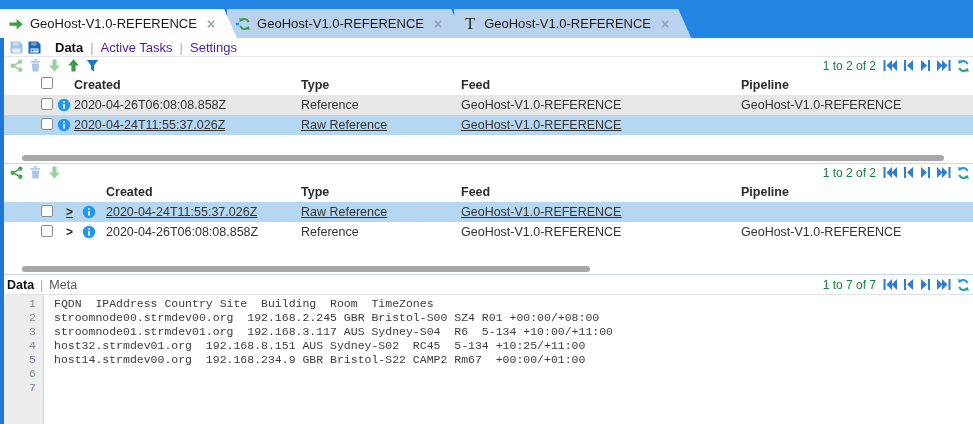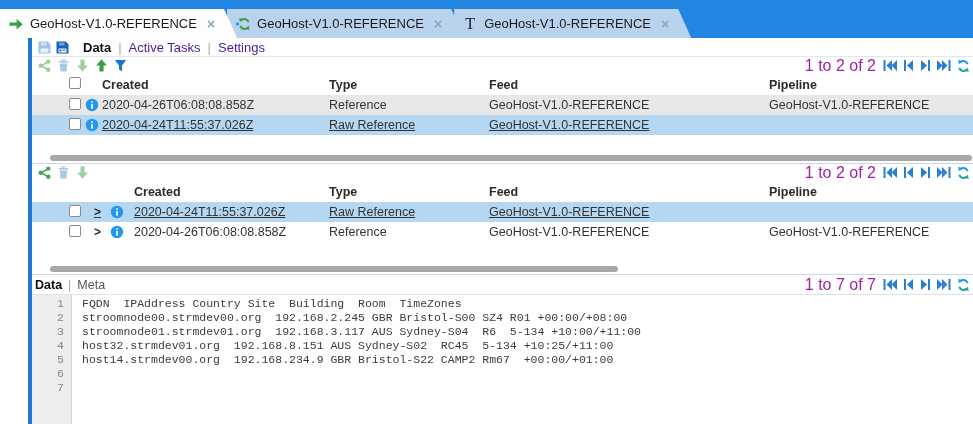--- a/index.html
+++ b/index.html
@@ -12,39 +12,39 @@
   .tab { height: 29px; display: flex; align-items: center; gap: 6px; padding: 0 22px 0 8px;
          background: #b9d3ee; font-size: 13px; color: #1b1b1b; margin-right: -10px; position: relative;
          clip-path: polygon(0 0, calc(100% - 13px) 0, 100% 100%, 0 100%); cursor: pointer; white-space: nowrap; }
   .tab.z3 { z-index: 3; } .tab.z2 { z-index: 2; } .tab.z1 { z-index: 1; }
   .tab.active { background: #fdfdfd; }
   .tab .ticon { width: 16px; height: 16px; display: inline-flex; align-items: center; justify-content: center; flex: none; }
   .tab .tclose { color: #93a5ba; font-size: 14px; font-weight: bold; margin-left: 4px; line-height: 1; }
   .ticon.tletter { font-family: "Liberation Serif", serif; font-size: 16px; color: #1b1b1b; font-weight: 500; }
 
   
-  .content { flex: 1; border-left: 4px solid #2077d4; display: flex; flex-direction: column; min-height: 0; margin-left: 28px; }
+  .content { flex: 1; border-left: 4px solid #2077d4; display: flex; flex-direction: column; min-height: 0; }
 
   .menubar { height: 19px; flex: none; display: flex; align-items: center; padding-left: 5px;
              border-bottom: 1px solid #e3e7ec; font-size: 13px; }
   .menubar .mic { width: 15px; height: 15px; margin-right: 3px; display: inline-flex; }
   .menu-items { display: flex; align-items: center; gap: 7px; margin-left: 10px; }
   .mi { color: #4c1d95; cursor: pointer; }
   .mi.active { color: #111; font-weight: bold; }
   .msep { color: #aaa; }
 
   
   .pane1 { height: 106px; flex: none; display: flex; flex-direction: column; }
   .pane2 { height: 111px; flex: none; border-top: 1px solid #c9d9ea; display: flex; flex-direction: column; }
   .ptoolbar { height: 17px; flex: none; display: flex; align-items: center; padding: 0 3px 0 4px; }
   .ticons { display: flex; align-items: center; gap: 3px; }
   .tbtn { width: 16px; height: 15px; display: inline-flex; align-items: center; justify-content: center; cursor: pointer; }
 
   .pg { margin-left: auto; display: flex; align-items: center; gap: 2px; }
-  .pg .pgtext { font-size: 16px; color: #a21caf; margin-right: 4px; }
+  .pg .pgtext { font-size: 12px; color: #15803d; margin-right: 4px; }
   .pgbtn { width: 16px; height: 15px; display: inline-flex; align-items: center; justify-content: center; cursor: pointer; }
 
   
   .tbl { font-size: 12.5px; }
   .trow { display: grid; height: 20px; align-items: center; padding-left: 32px; }
   .t1 .trow { grid-template-columns: 21px 17px 227px 160px 280px 1fr; }
   .t2 .trow { grid-template-columns: 24px 22px 24px 195px 160px 280px 1fr; }
   .thead { height: 21px; font-weight: bold; color: #2b2b2b; }
   .trow.sel { background: #b5d7f2; text-decoration: underline; }
   .trow.alt { background: #e7e7e7; }

